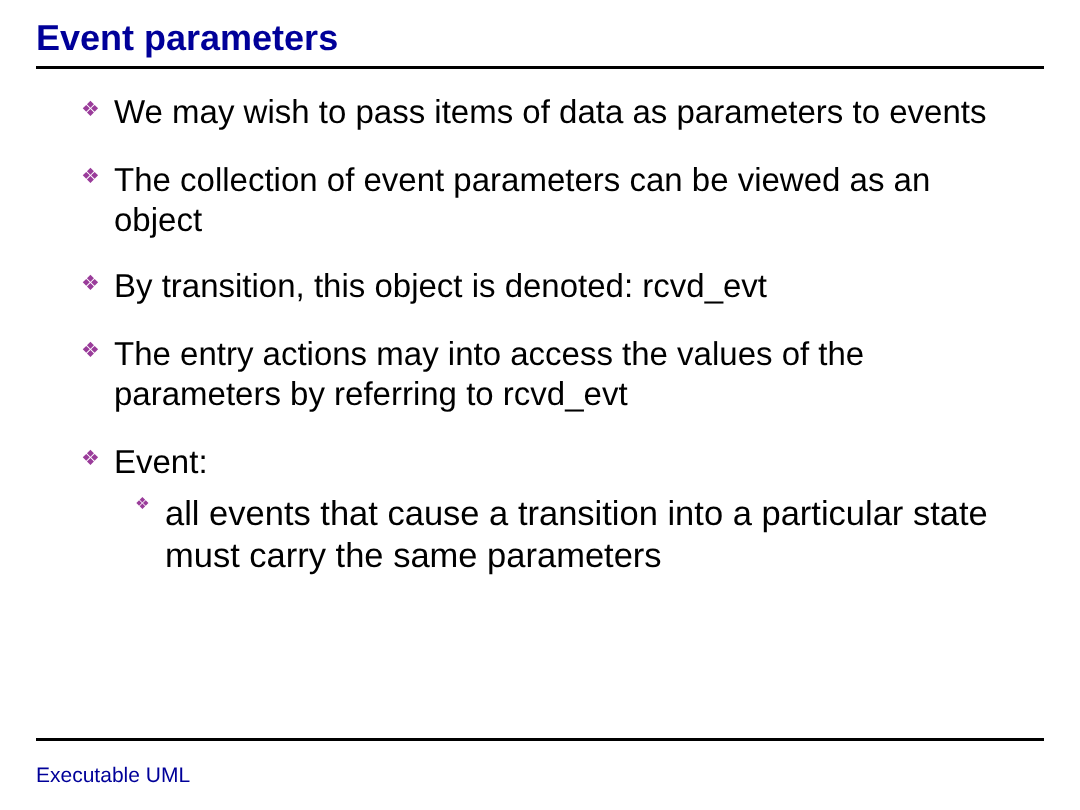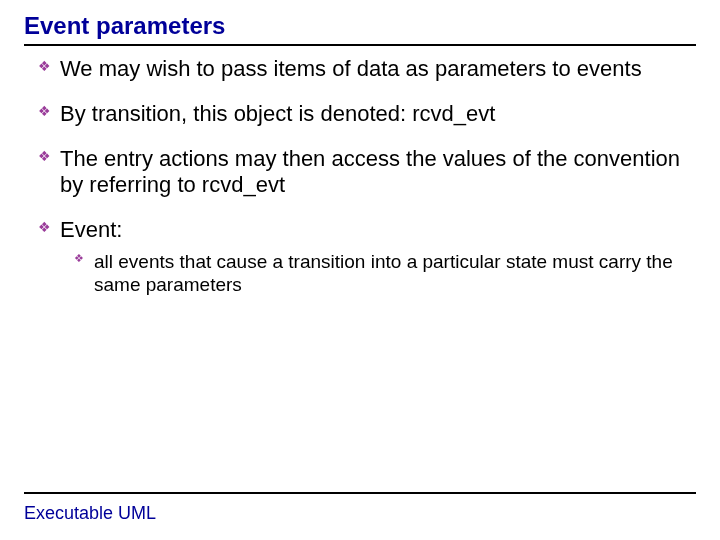--- a/index.html
+++ b/index.html
@@ -37,26 +37,26 @@
     margin: 0 0 6px 0;
     position: absolute;
     left: 24px;
     right: 24px;
     bottom: 40px;
   }
   .footer {
     position: absolute;
     left: 24px;
     bottom: 16px;
-    font-size: 18px;
+    font-size: 14px;
     color: #000099;
   }
   ul.outer {
     list-style: none;
-    margin: 0;
+    margin: 16px;
     padding: 0 4px 0 14px;
   }
   ul.outer > li {
     font-size: 22px;
     line-height: 1.22;
     margin-bottom: 18px;
     position: relative;
     padding-left: 22px;
   }
   ul.outer > li::before {
@@ -66,21 +66,21 @@
     top: 2px;
     color: #9a3c9a;
     font-size: 14px;
   }
   ul.inner {
     list-style: none;
     margin: 6px 0 0 0;
     padding: 0 0 0 14px;
   }
   ul.inner > li {
-    font-size: 19px;
+    font-size: 23px;
     line-height: 1.22;
     position: relative;
     padding-left: 20px;
   }
   ul.inner > li::before {
     content: "❖";
     position: absolute;
     left: 0;
     top: 2px;
     color: #9a3c9a;
@@ -95,24 +95,27 @@
 <div class="slide">
 
   <h1 class="title">Event parameters</h1>
   <hr class="rule">
 
   <ul class="outer">
     <li>
       <span>We may wish to pass items of data as parameters to events</span>
     </li>
     <li>
+      <span>The collection of event parameters can be viewed as an object</span>
+    </li>
+    <li>
       <span>By transition, this object is denoted: </span><span class="ital">rcvd_evt</span>
     </li>
     <li>
-      <span>The entry actions may then access the values of the convention by referring to </span><span class="ital">rcvd_evt</span>
+      <span>The entry actions may into access the values of the parameters by referring to </span><span class="ital">rcvd_evt</span>
     </li>
     <li>
       <span>Event:</span>
       <ul class="inner">
         <li>
           <span>all events that cause a transition into a particular state must carry the same parameters</span>
         </li>
       </ul>
     </li>
   </ul>

